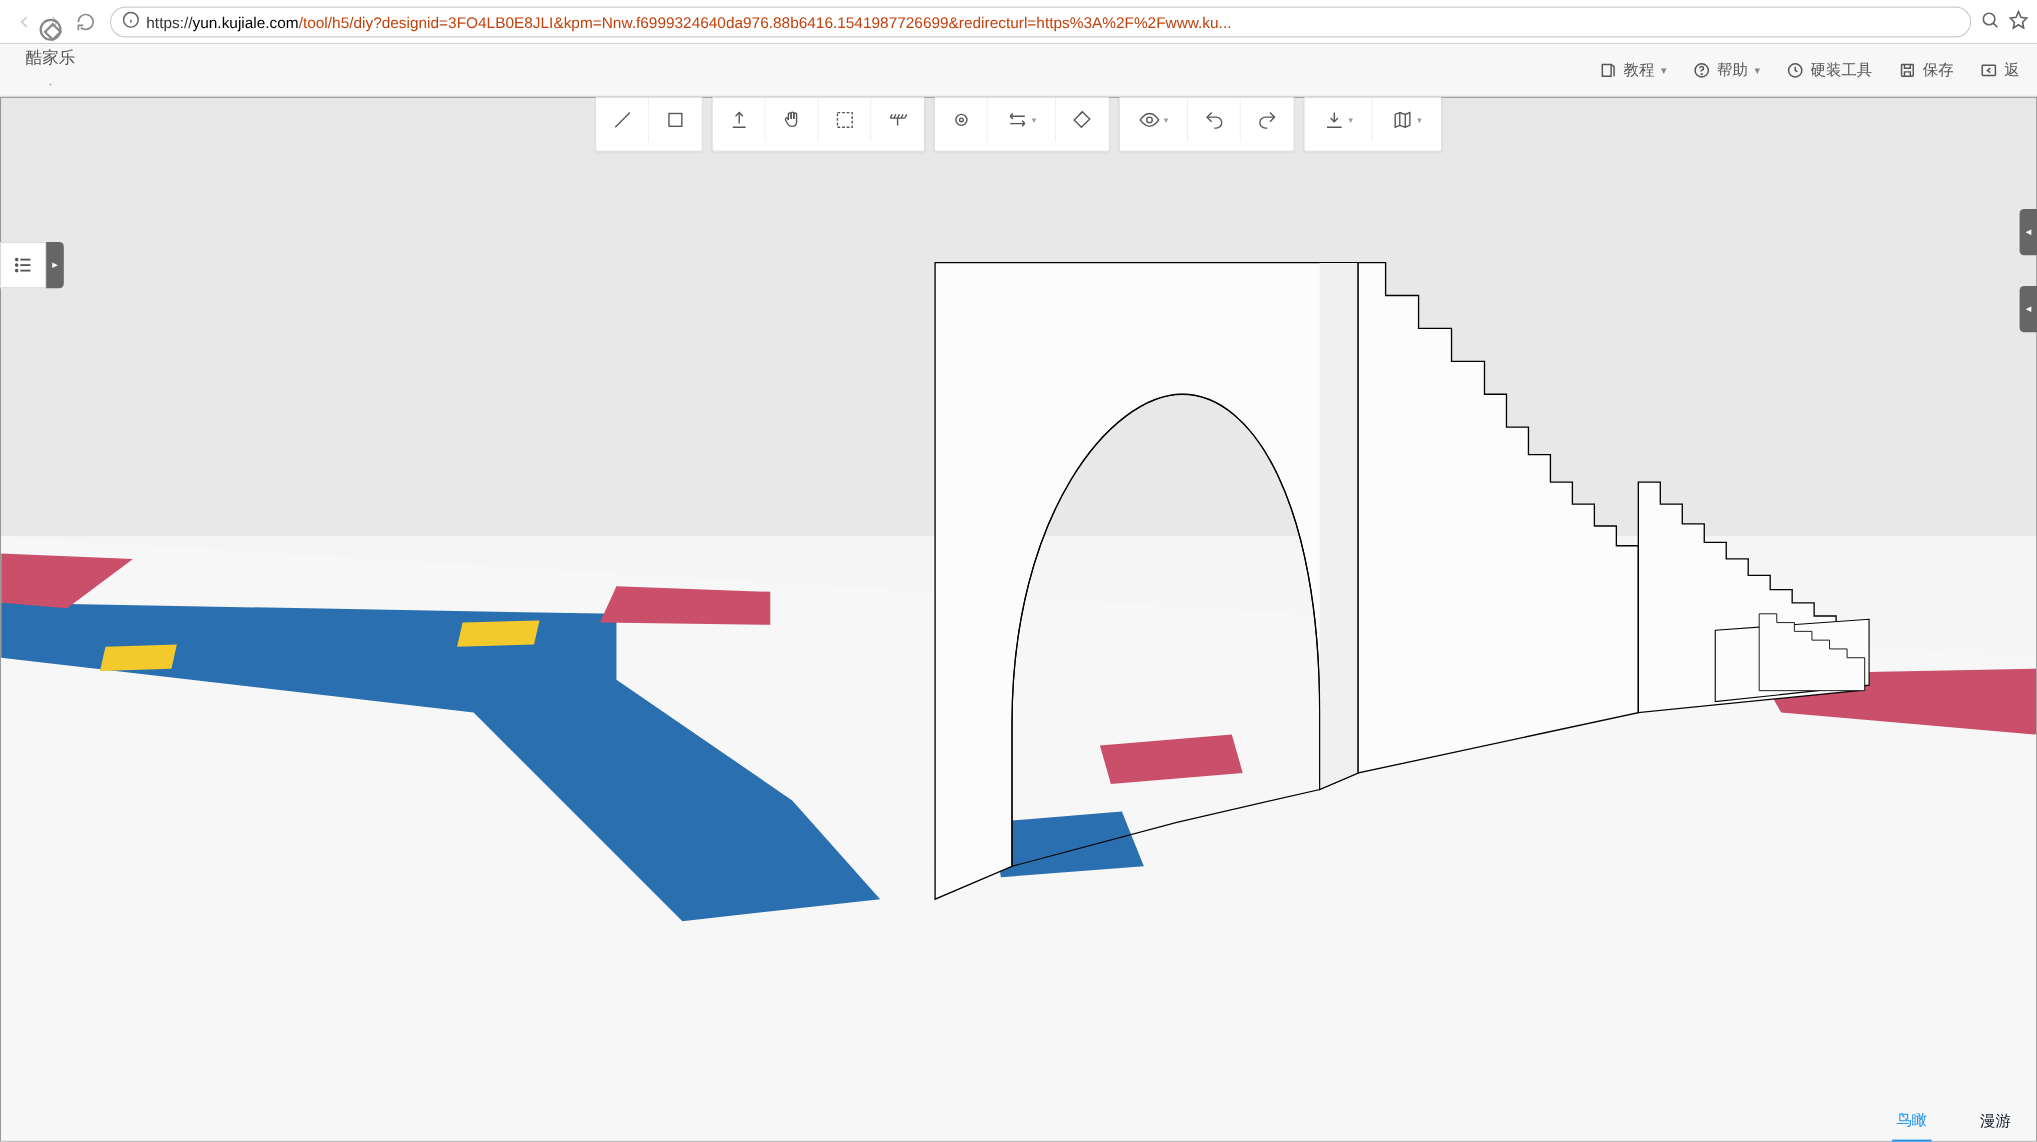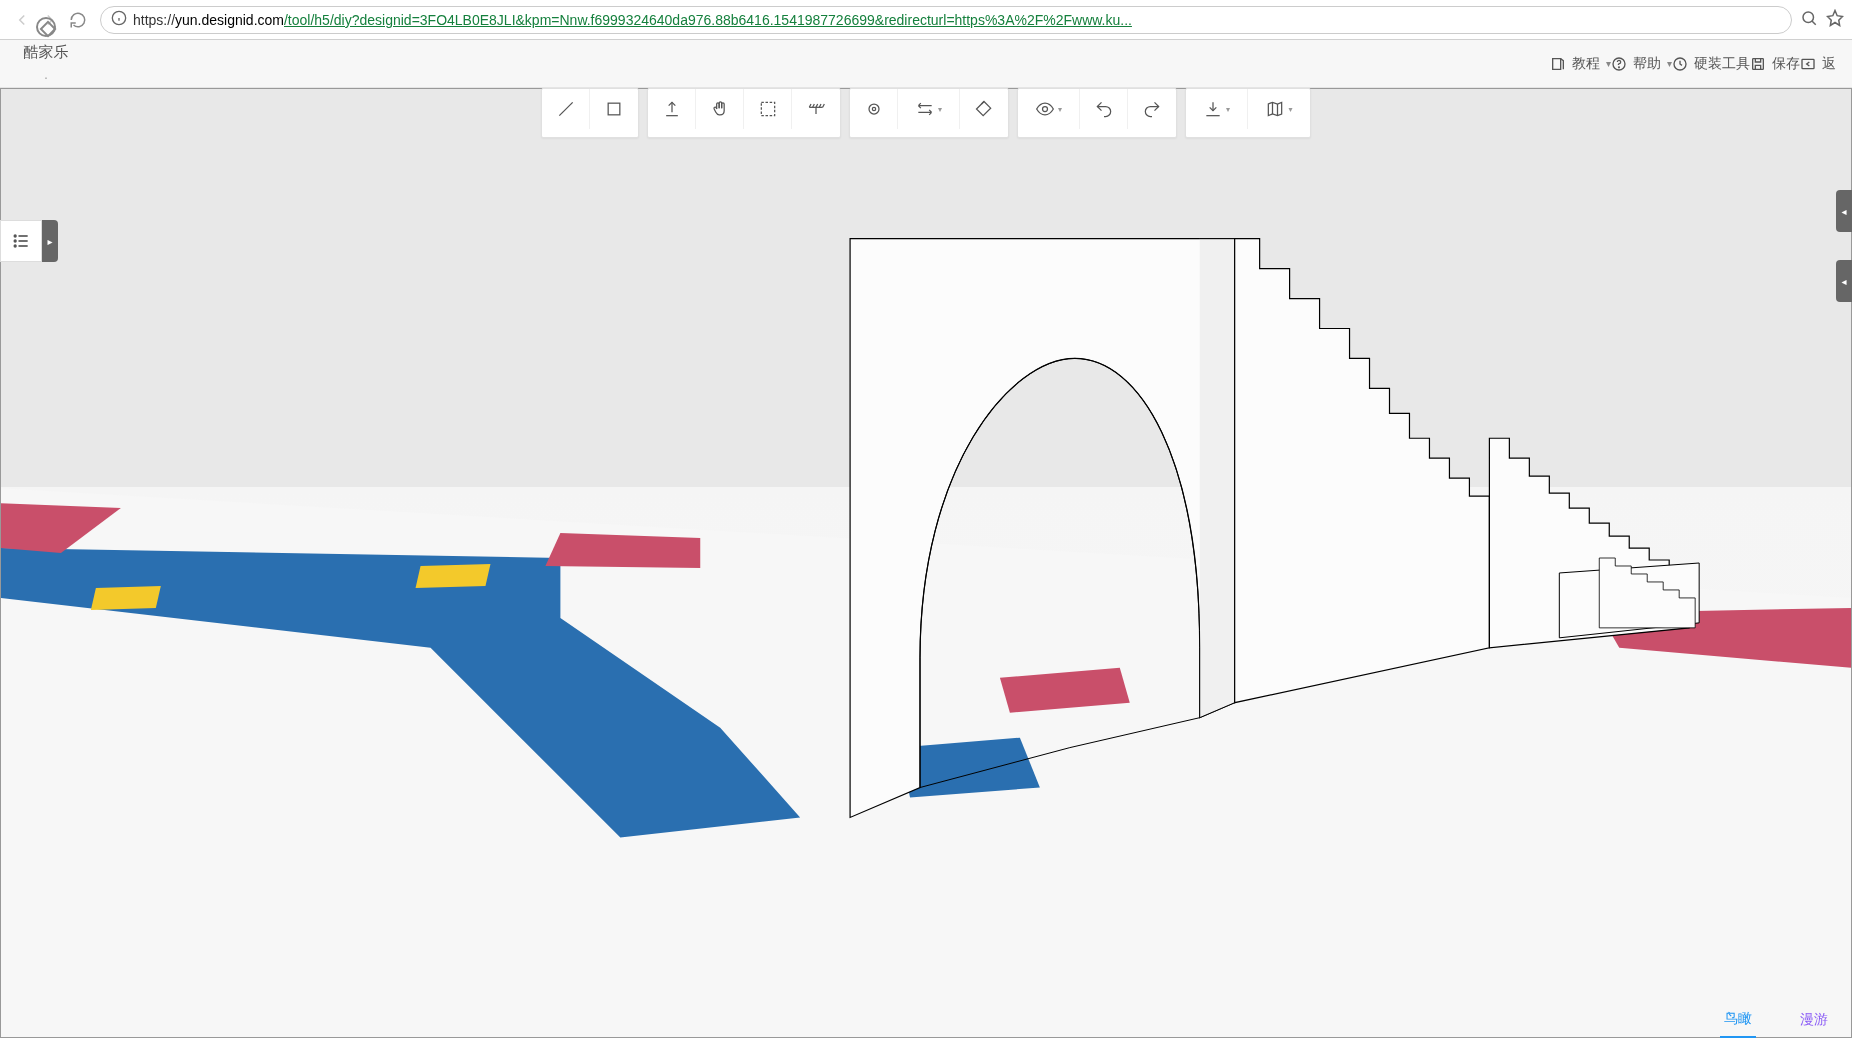--- a/index.html
+++ b/index.html
@@ -5,31 +5,31 @@
 * { margin: 0; padding: 0; box-sizing: border-box; }
 body { font-family: "Microsoft YaHei", Arial, sans-serif; font-size: 13px; color: #333; background: #fff; overflow: hidden; width: 1852px; height: 1038px; position: relative; }
 
 
 .browser-bar { height: 40px; border-bottom: 1px solid #d0d0d0; display: flex; align-items: center; padding: 0 8px; background: #fff; }
 .nav-btn { width: 28px; height: 28px; display: flex; align-items: center; justify-content: center; color: #888; cursor: pointer; }
 .nav-btn.disabled { color: #ccc; }
 .url-box { flex: 1; margin: 0 8px; height: 28px; border: 1px solid #ccc; border-radius: 14px; display: flex; align-items: center; padding: 0 10px; font-size: 14px; color: #333; overflow: hidden; white-space: nowrap; }
 .url-box .info-icon { margin-right: 6px; color: #666; }
 .url-box .domain { color: #000; }
-.url-box .path { color: #15803d; text-decoration: underline; }
+.url-box .path { color: #c2410c; }
 .search-star { display: flex; align-items: center; gap: 8px; color: #666; }
 
 
 .app-header { height: 48px; background: #f7f7f7; border-bottom: 1px solid #e5e5e5; display: flex; align-items: center; padding: 0 16px; }
 .brand { display: flex; align-items: center; gap: 6px; color: #555; font-size: 15px; flex-direction: column; }
 .brand .logo { width: 20px; height: 20px; border: 2px solid #888; border-radius: 50%; position: relative; }
 .brand .logo::after { content: ""; position: absolute; left: 4px; top: 4px; width: 8px; height: 8px; border: 2px solid #888; transform: rotate(45deg); }
 .brand .sep { color: #aaa; margin: 0 4px; }
 .header-spacer { flex: 1; }
-.header-actions { display: flex; align-items: center; color: #555; font-size: 14px; }
+.header-actions { display: flex; align-items: center; gap: 24px; color: #555; font-size: 14px; }
 .h-action { display: flex; align-items: center; gap: 6px; cursor: pointer; }
 .h-action svg { width: 16px; height: 16px; }
 .chev { font-size: 10px; color: #888; }
 
 
 .toolbar-wrap { position: absolute; top: 88px; left: 0; right: 0; height: 50px; display: flex; justify-content: center; z-index: 5; pointer-events: none; }
 .toolbar { display: flex; gap: 8px; pointer-events: auto; }
 .tool-group { background: #fff; border: 1px solid #e0e0e0; border-radius: 2px; display: flex; box-shadow: 0 1px 2px rgba(0,0,0,0.05); }
 .tool-btn { width: 48px; height: 40px; display: flex; align-items: center; justify-content: center; color: #555; cursor: pointer; border-right: 1px solid #f0f0f0; position: relative; }
 .tool-btn:last-child { border-right: none; }
@@ -46,21 +46,21 @@
 .side-toggle .box { width: 42px; height: 42px; background: #fff; border: 1px solid #ddd; display: flex; align-items: center; justify-content: center; color: #555; }
 .side-toggle .tab { width: 16px; height: 42px; background: #666; color: #fff; display: flex; align-items: center; justify-content: center; font-size: 10px; border-radius: 0 4px 4px 0; }
 
 
 .right-handle { position: absolute; right: 0; width: 16px; height: 42px; background: #666; border-radius: 4px 0 0 4px; z-index: 6; display:flex; align-items:center; justify-content:center; color:#fff; font-size:10px;}
 .right-handle.h1 { top: 190px; }
 .right-handle.h2 { top: 260px; }
 
 
 .view-tabs { position: absolute; right: 20px; bottom: 0; height: 36px; display: flex; gap: 40px; align-items: center; z-index: 6; font-size: 14px; }
-.view-tab { color: #8b5cf6; cursor: pointer; padding: 8px 4px; }
+.view-tab { color: #0f172a; cursor: pointer; padding: 8px 4px; }
 .view-tab.active { color: #2196f3; border-bottom: 2px solid #2196f3; }
 </style>
 </head>
 <body>
 
 <div class="browser-bar">
   <div class="nav-btn disabled">
     <svg viewBox="0 0 24 24" width="18" height="18" fill="none" stroke="currentColor" stroke-width="2">
         <path d="M15 18l-6-6 6-6"></path>
       </svg>
@@ -77,21 +77,21 @@
       </svg>
   </div>
   <div class="url-box">
     <span class="info-icon">
       <svg viewBox="0 0 24 24" width="16" height="16" fill="none" stroke="currentColor" stroke-width="2">
           <circle cx="12" cy="12" r="10"></circle>
           <path d="M12 8v.01M12 12v4"></path>
         </svg>
     </span>
     <span>https://</span>
-      <span class="domain">yun.designid.com</span>
+      <span class="domain">yun.kujiale.com</span>
       <span class="path">/tool/h5/diy?designid=3FO4LB0E8JLI&amp;kpm=Nnw.f6999324640da976.88b6416.1541987726699&amp;redirecturl=https%3A%2F%2Fwww.ku...</span>
   </div>
   <div class="search-star">
     <span>
       <svg viewBox="0 0 24 24" width="18" height="18" fill="none" stroke="currentColor" stroke-width="2">
           <circle cx="11" cy="11" r="7"></circle>
           <path d="M21 21l-5-5"></path>
         </svg>
     </span>
     <span>

